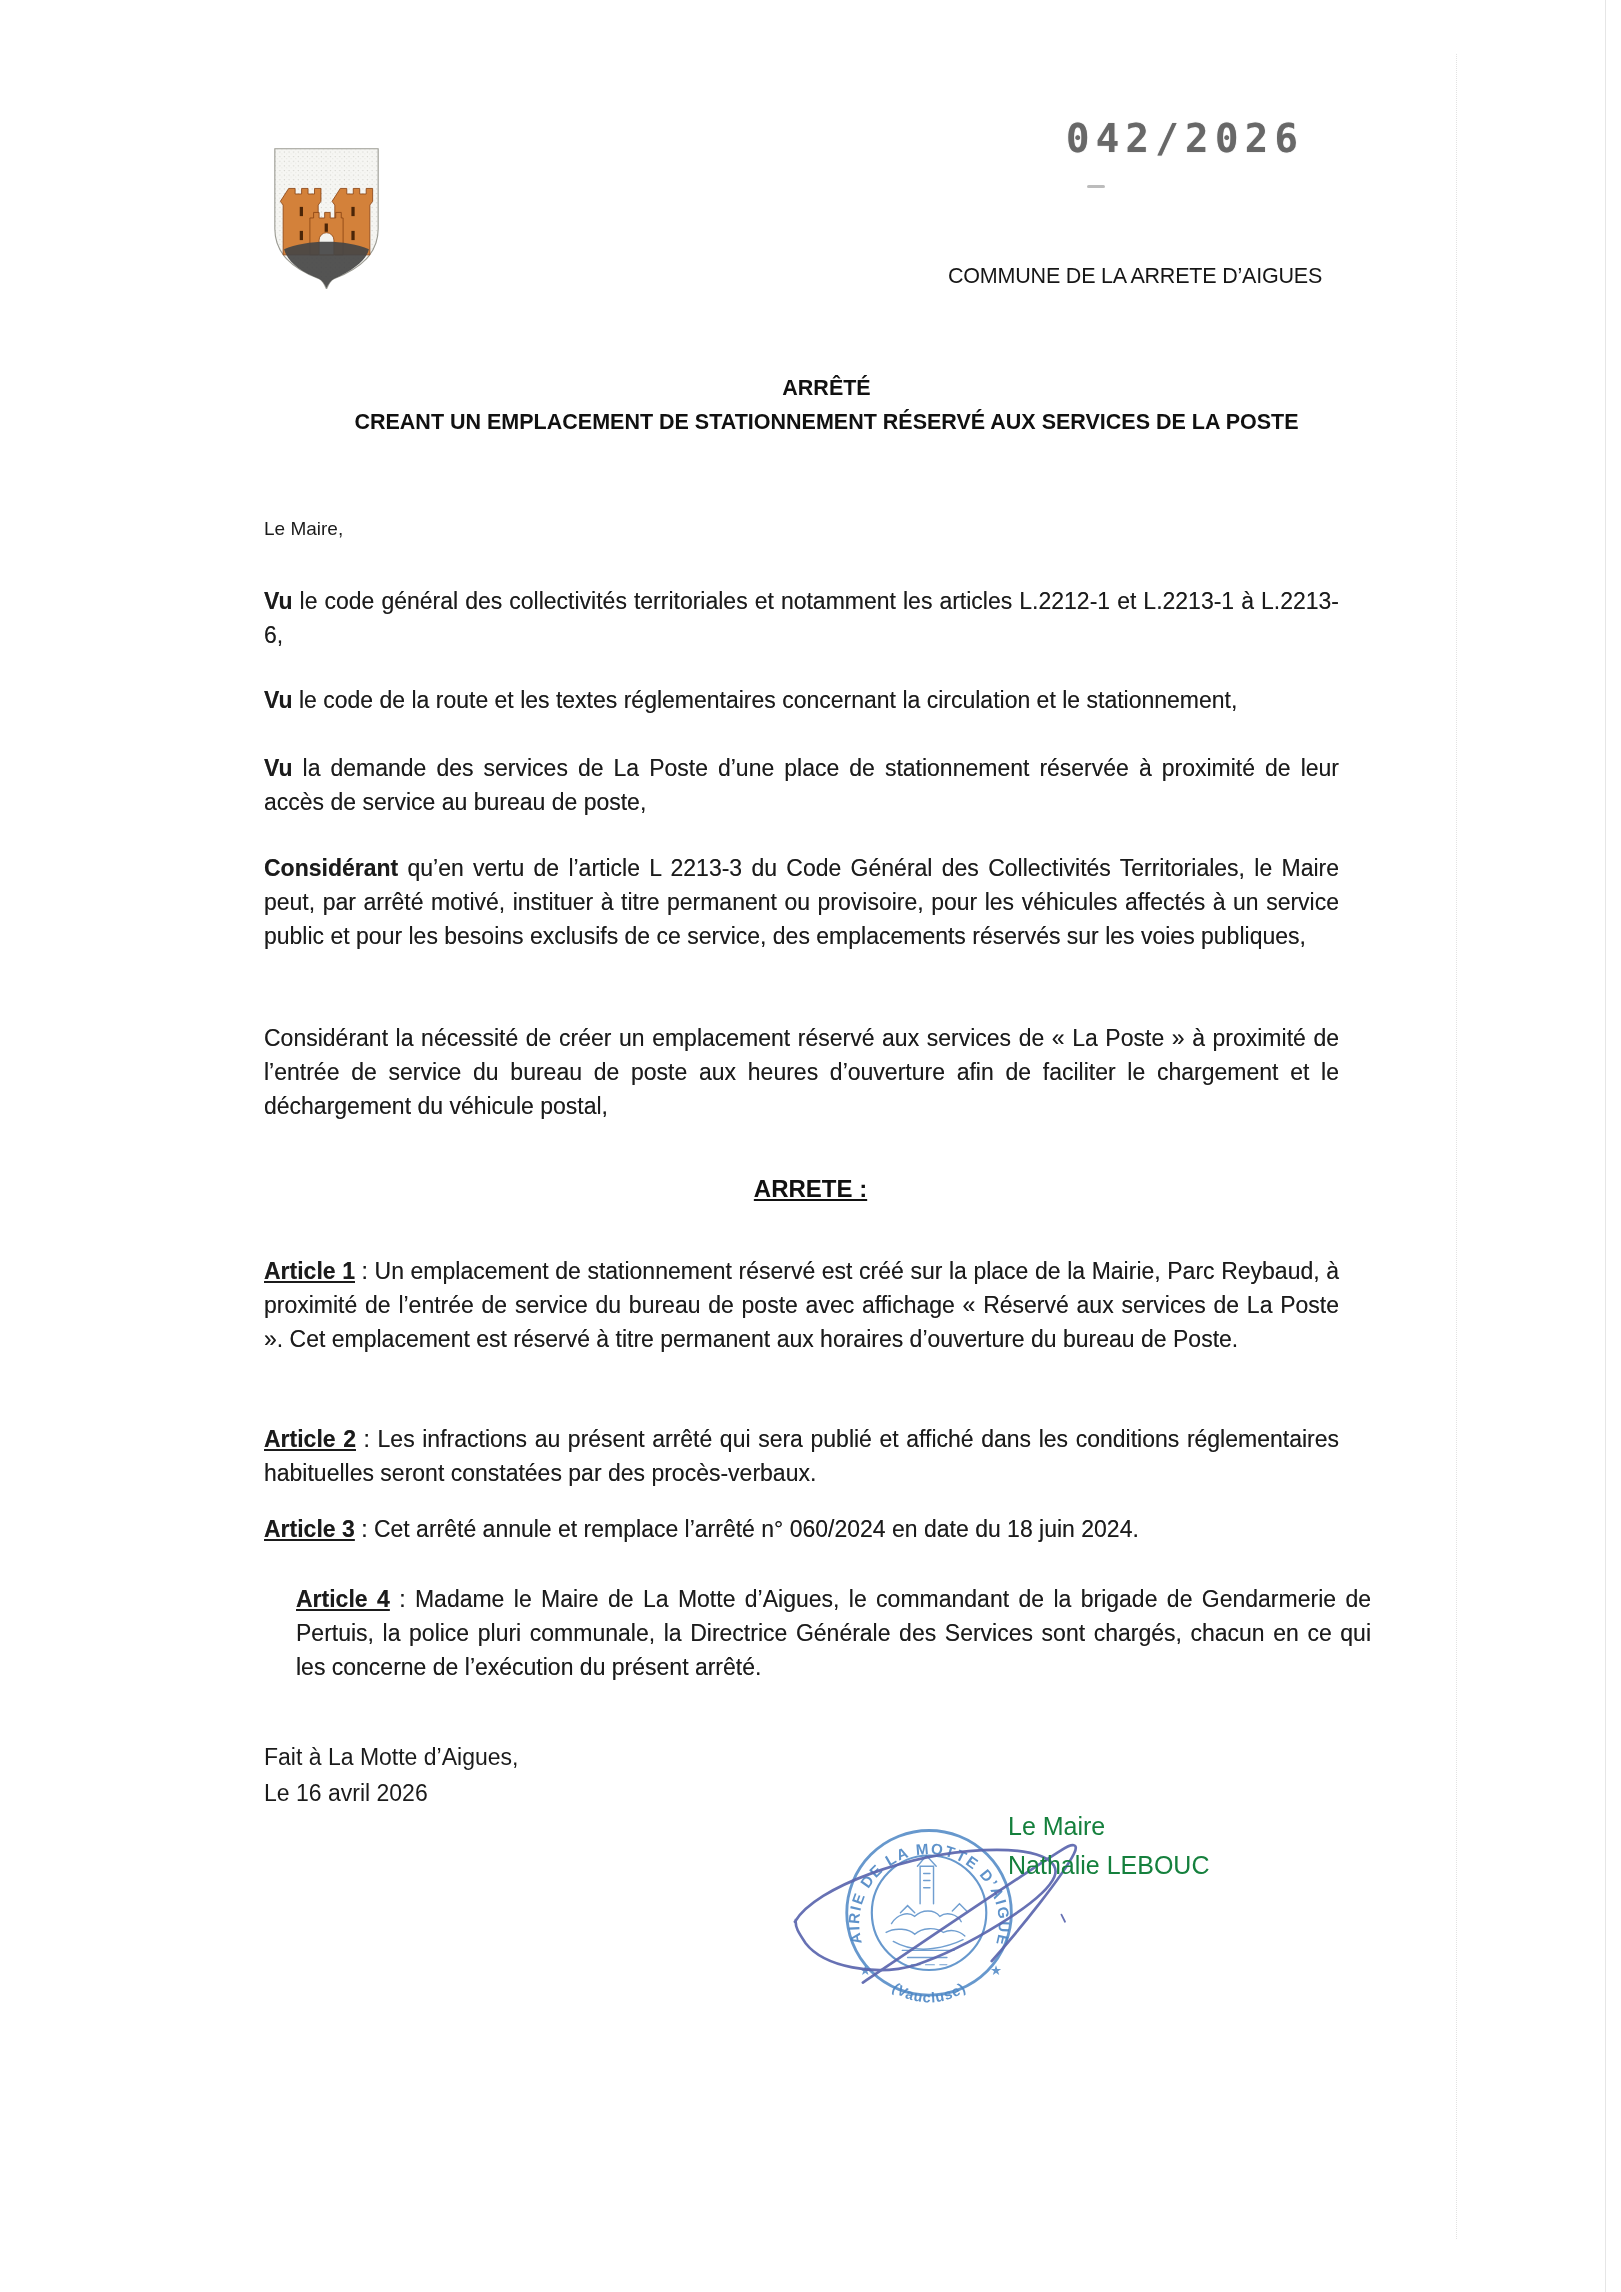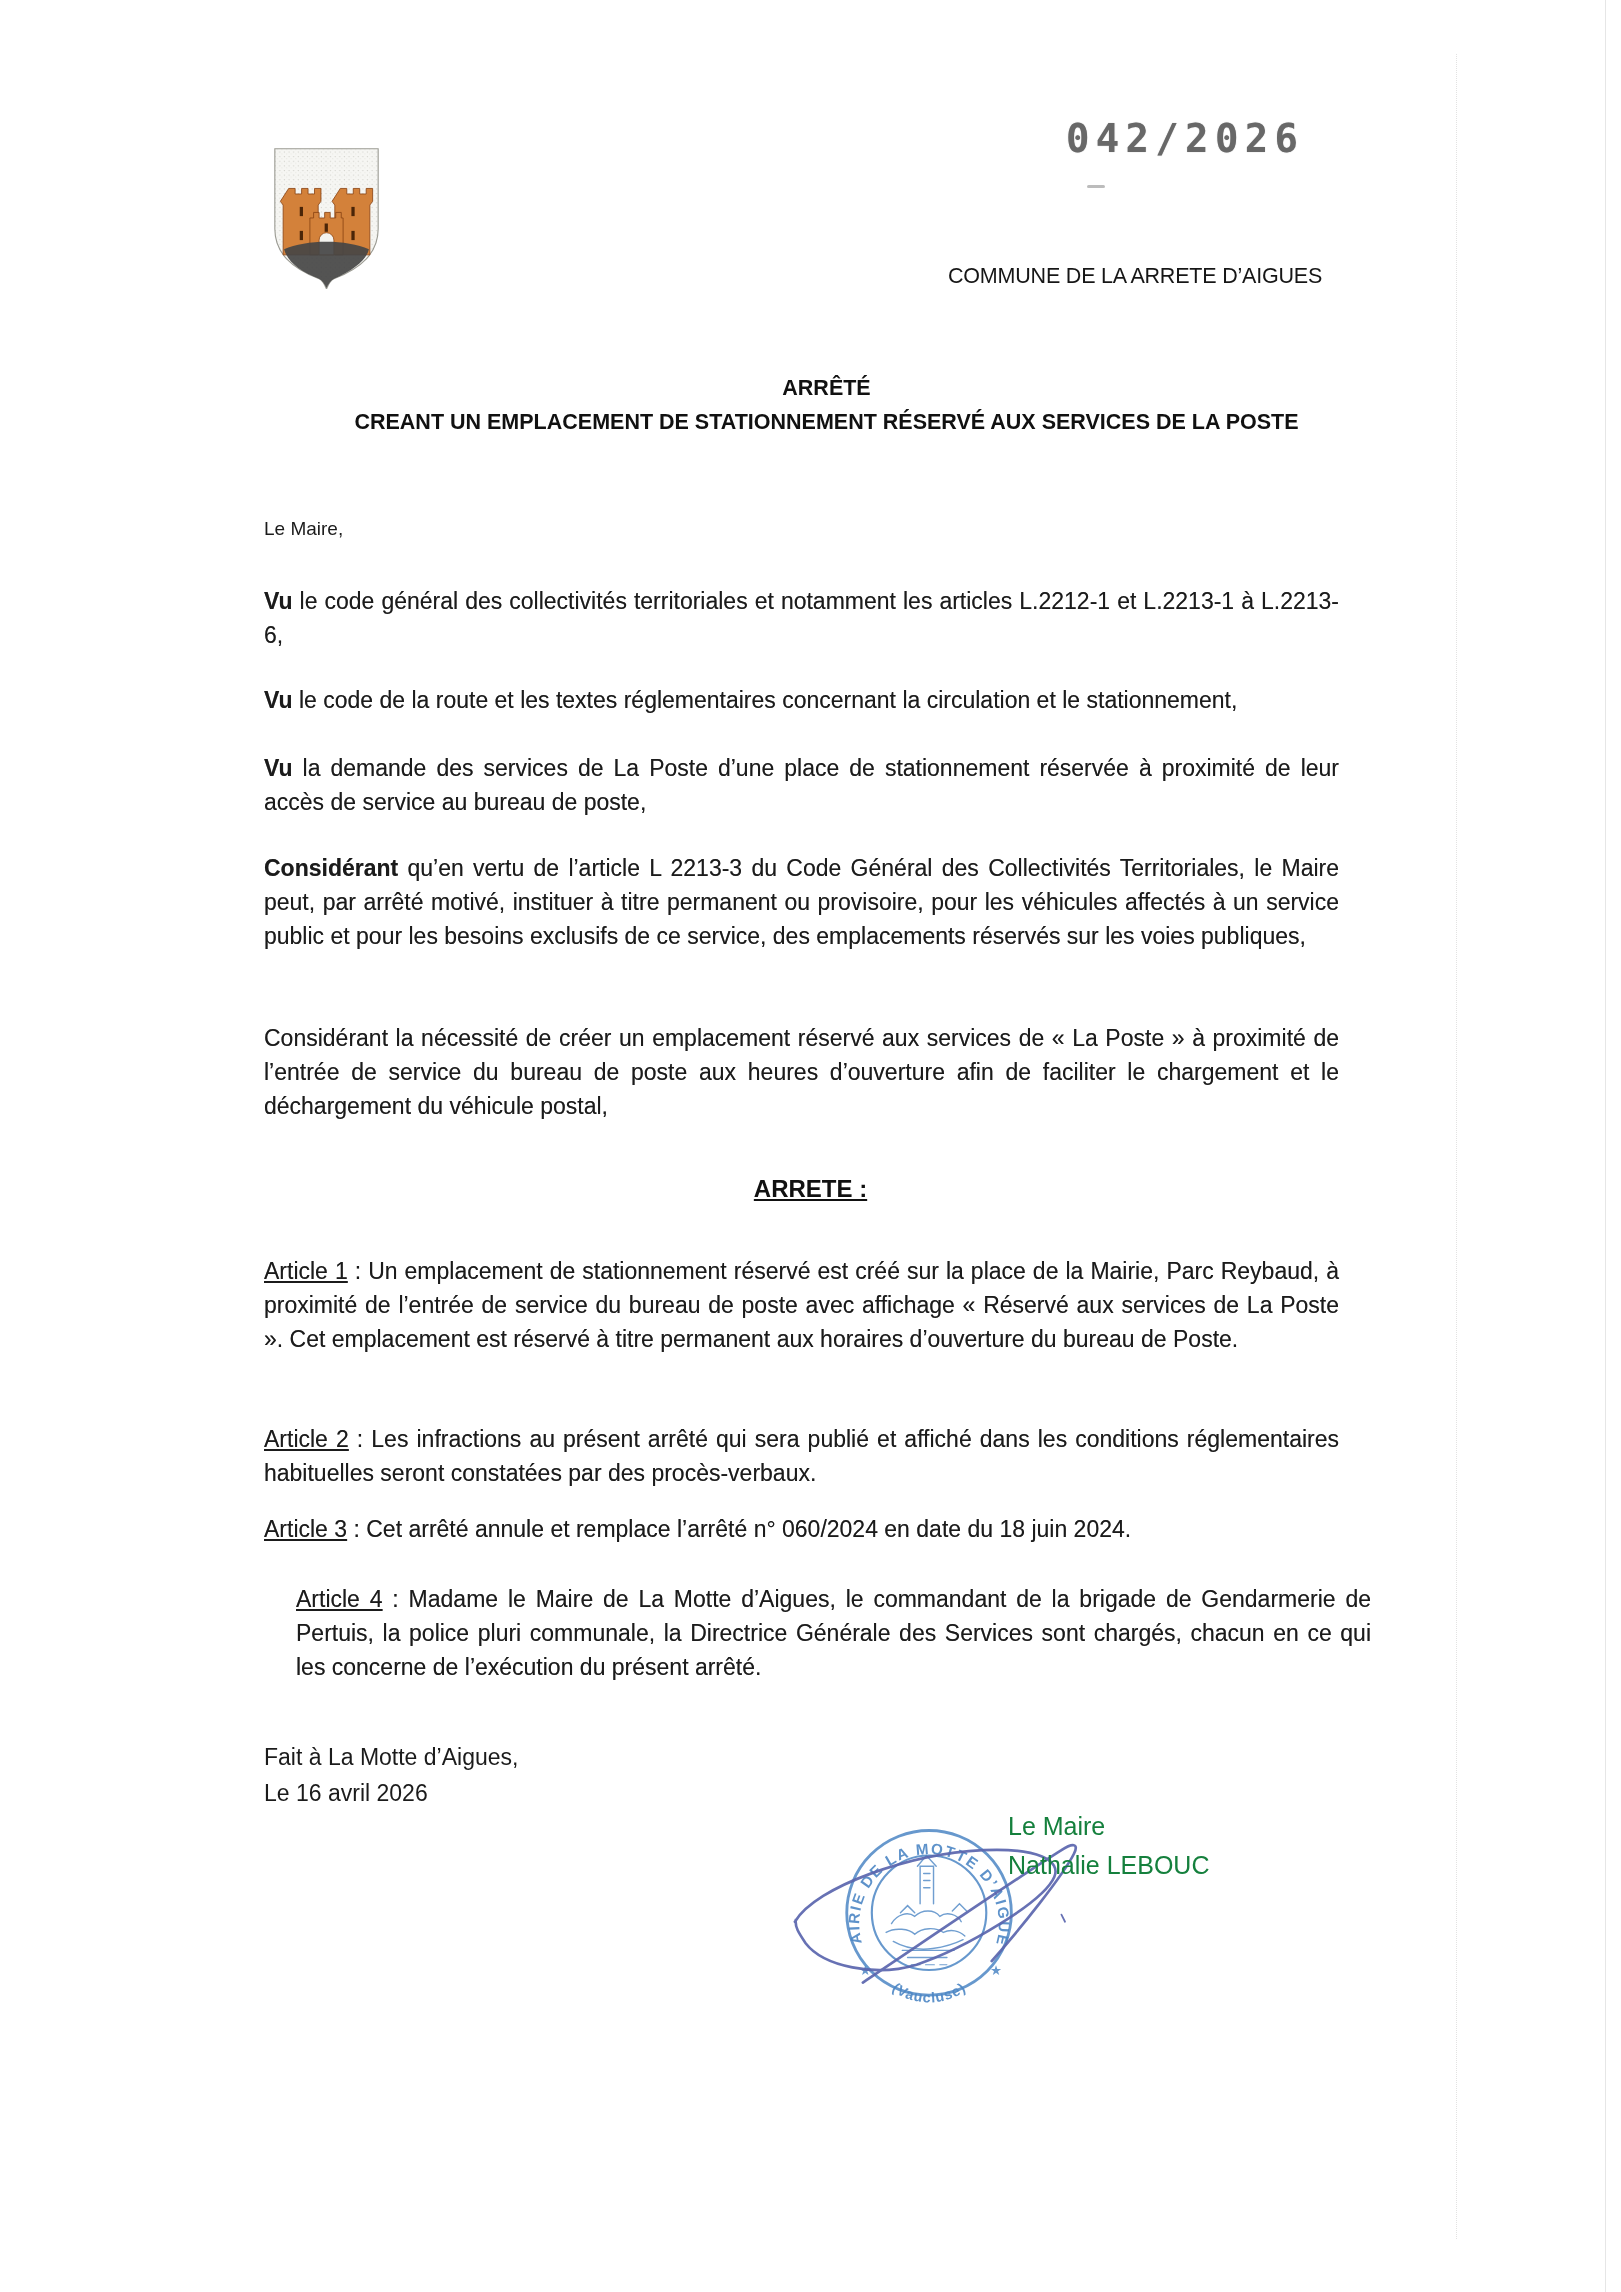--- a/index.html
+++ b/index.html
@@ -17,21 +17,21 @@
   .ref-dash{left:1087px;top:185px;width:18px;height:2.7px;background:#8f8f8f;opacity:.6;border-radius:1.8px;}
   .commune{left:948px;top:264px;font-size:21.5px;letter-spacing:-0.2px;color:#161616;}
   .title-block{left:0;top:371px;width:1621px;text-align:center;font-weight:bold;font-size:21.5px;line-height:34px;color:#111;margin-left:16px;}
   
   .salutation{left:264px;top:518px;font-size:19px;color:#1b1b1b;}
   .para{
     position:absolute;left:264px;width:1075px;font-size:23px;line-height:34px;
     text-align:justify;color:#1b1b1b;text-shadow:0 0 0.4px rgba(0,0,0,.45);
   }
   .para b{font-weight:bold;}
-  b.bu{font-weight:normal;text-decoration:underline;}
+  b.bu{font-weight:bold;text-decoration:underline;}
   .p-vu1{top:584px;} .p-vu2{top:683px;} .p-vu3{top:751px;}
   .p-cons1{top:851px;} .p-cons2{top:1021px;}
   .decree-heading{left:0;top:1175px;width:1621px;text-align:center;font-size:24px;font-weight:bold;color:#111;}
   .decree-heading span{text-decoration:underline;}
   .p-art1{top:1254px;} .p-art2{top:1422px;} .p-art3{top:1512px;} .p-art4{top:1582px;margin-left:32px;}
   .closing{left:264px;top:1739px;font-size:23px;line-height:36px;color:#1b1b1b;}
   
   .sig-text{left:1008px;top:1807px;font-size:25px;line-height:39px;color:#15803d;z-index:3;}
   .stamp-svg{left:777px;top:1798px;z-index:2;}
   .coa-svg{left:269px;top:146px;}

